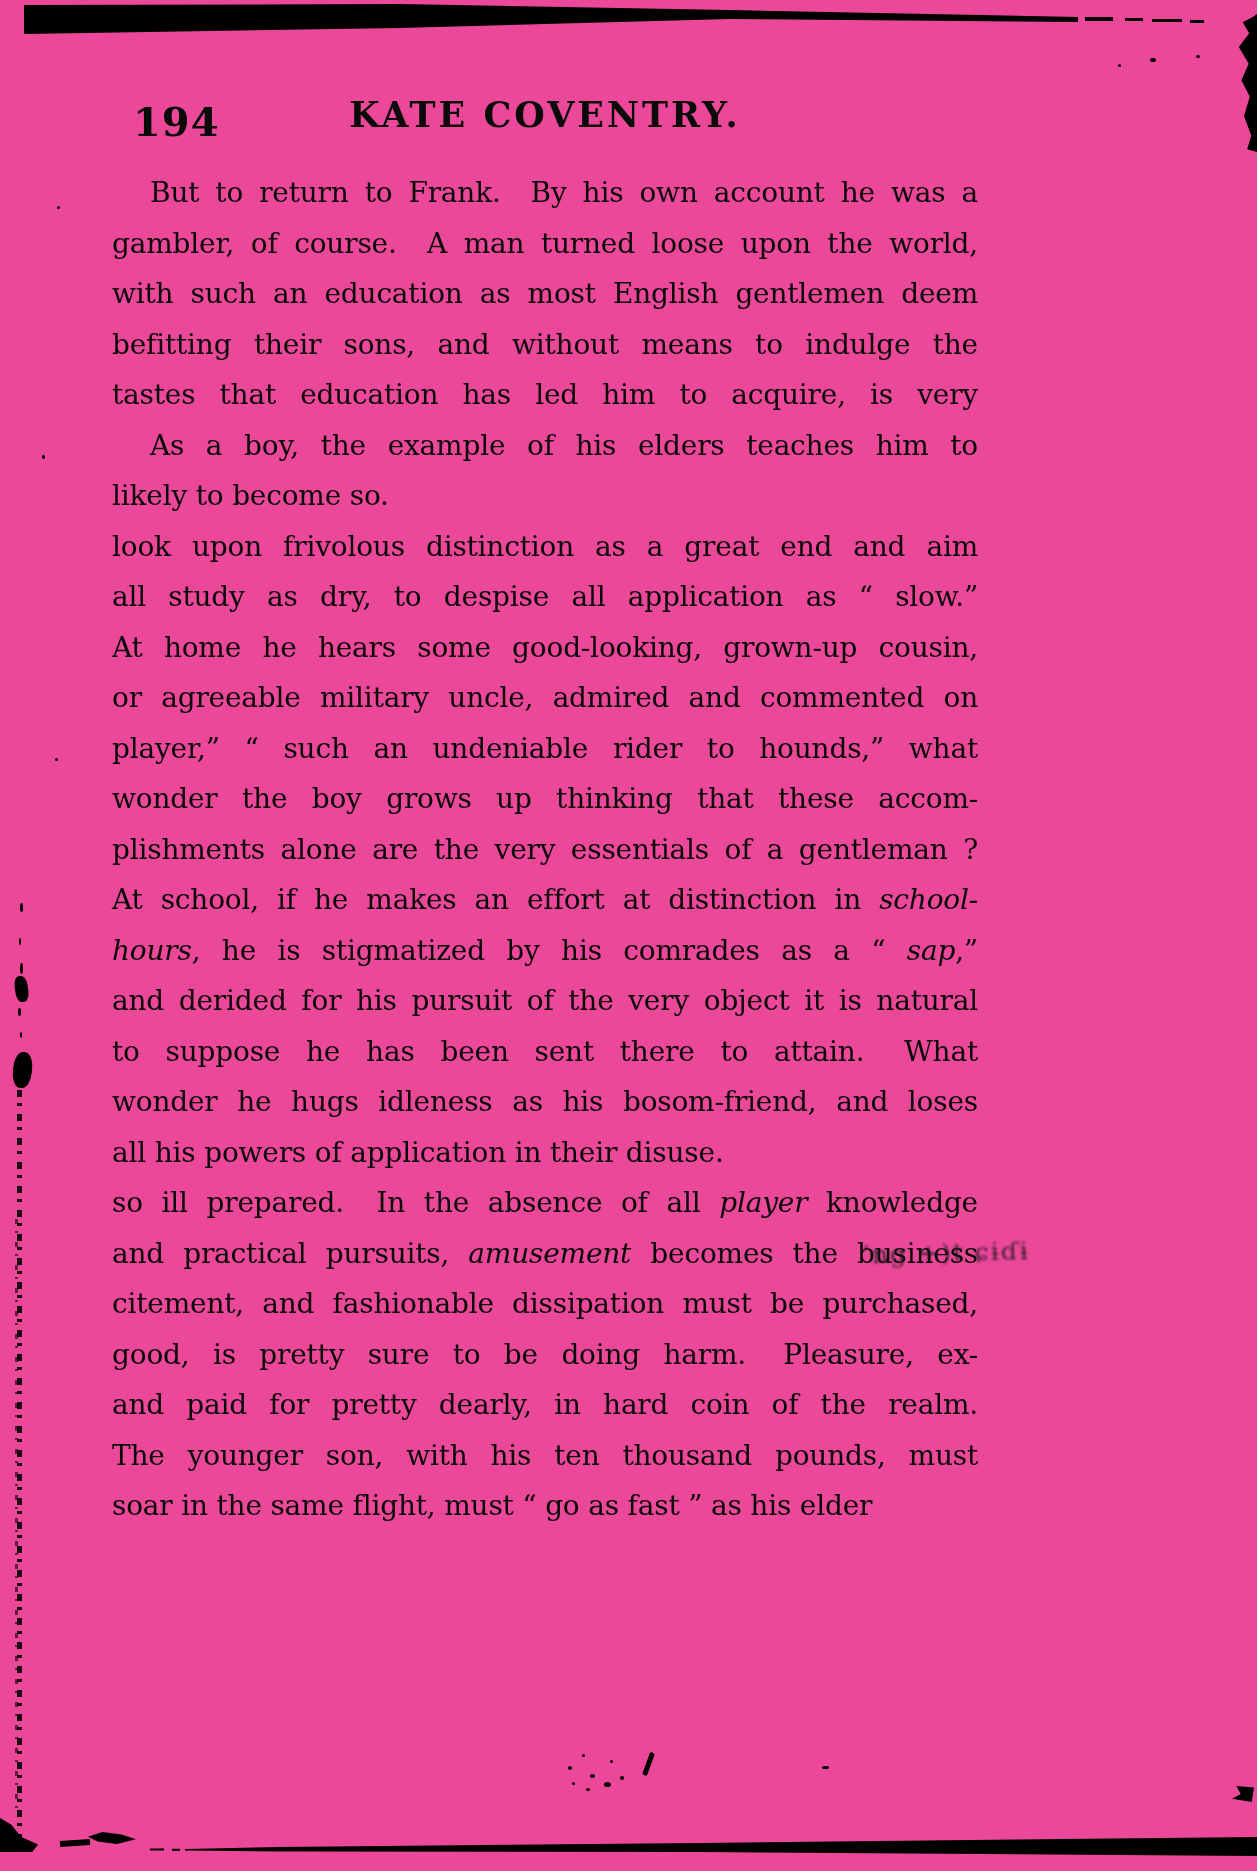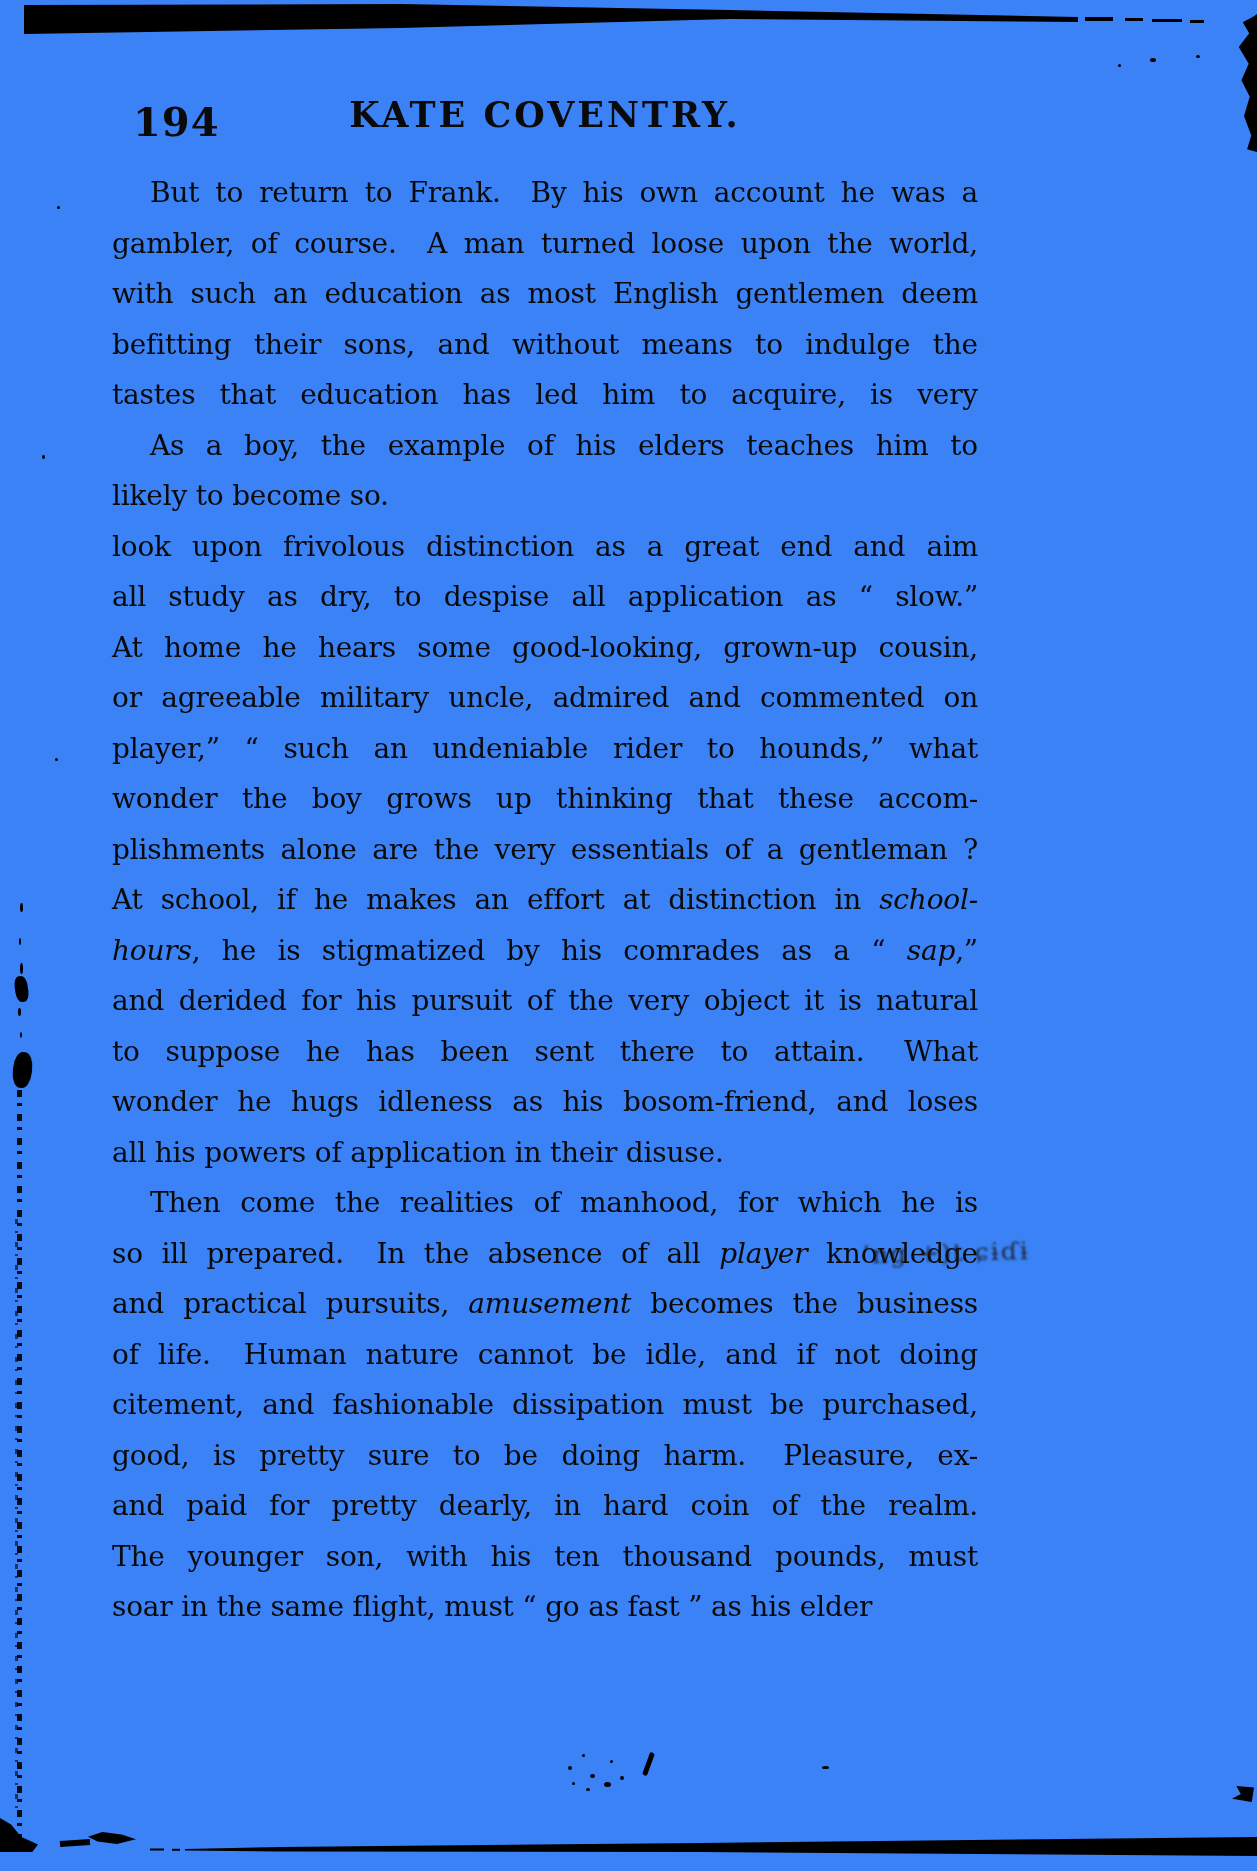--- a/index.html
+++ b/index.html
@@ -1,19 +1,19 @@
 <!DOCTYPE html>
 <html><head>
 <meta charset="utf-8">
 <style>
   html,body{margin:0;padding:0;background:#6b6b6b;}
   .page{
     position:relative;
     width:1257px;height:1871px;
-    background:#3b82f6;
+    background:#ec4899;
     overflow:hidden;
     font-family:"DejaVu Serif", serif;
     color:#0a0a0a;
   }
   
   .pageno{
     position:absolute;left:133px;top:98px;
     font-size:40px;font-weight:700;letter-spacing:1px;
   }
   .running-title{
@@ -100,24 +100,22 @@
       <div class="line"><span>or agreeable military uncle, admired and commented on</span></div>
       <div class="line"><span>player,” “ such an undeniable rider to hounds,” what</span></div>
       <div class="line"><span>wonder the boy grows up thinking that these accom-</span></div>
       <div class="line"><span>plishments alone are the very essentials of a gentleman ?</span></div>
       <div class="line"><span>At school, if he makes an effort at distinction in </span><span class="it">school-</span></div>
       <div class="line"><span class="it">hours</span><span>, he is stigmatized by his comrades as a “ </span><span class="it">sap</span><span>,”</span></div>
       <div class="line"><span>and derided for his pursuit of the very object it is natural</span></div>
       <div class="line"><span>to suppose he has been sent there to attain.  What</span></div>
       <div class="line"><span>wonder he hugs idleness as his bosom-friend, and loses</span></div>
       <div class="line last"><span>all his powers of application in their disuse.</span></div>
-      <div class="line first"><span>Then come the realities of manhood, for which he is</span></div>
       <div class="line"><span>so ill prepared.  In the absence of all </span><span class="it">player</span><span> knowledge</span></div>
       <div class="line"><span>and practical pursuits, </span><span class="it">amusement</span><span> becomes the business</span></div>
-      <div class="line"><span>of life.  Human nature cannot be idle, and if not doing</span></div>
       <div class="line"><span>citement, and fashionable dissipation must be purchased,</span></div>
       <div class="line"><span>good, is pretty sure to be doing harm.  Pleasure, ex-</span></div>
       <div class="line"><span>and paid for pretty dearly, in hard coin of the realm.</span></div>
       <div class="line"><span>The younger son, with his ten thousand pounds, must</span></div>
       <div class="line last"><span>soar in the same flight, must “ go as fast ” as his elder</span></div>
     </main>
 
   <span class="stain-text">’ng +)t ɕɨɗɨ</span>
 
   <div class="art speck" style="left:20px;top:903px;width:3px;height:9px;"></div>

